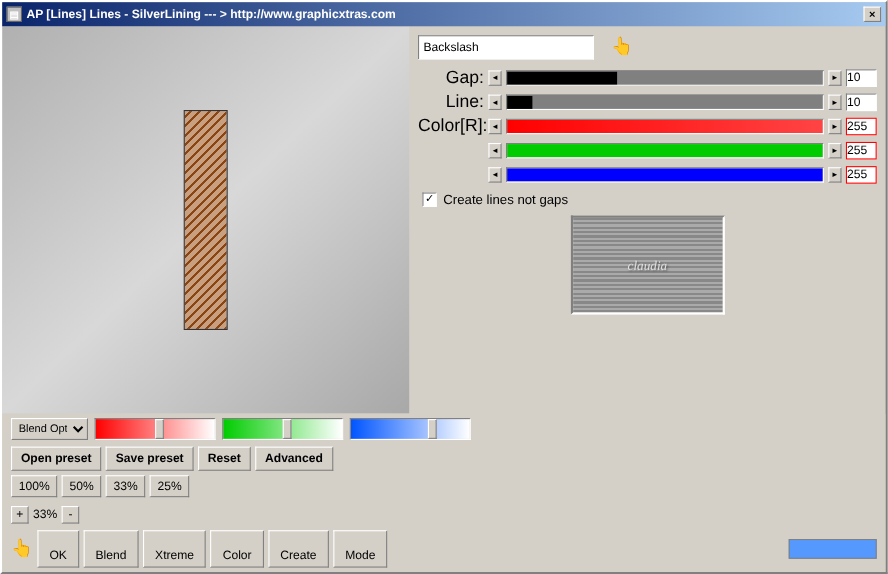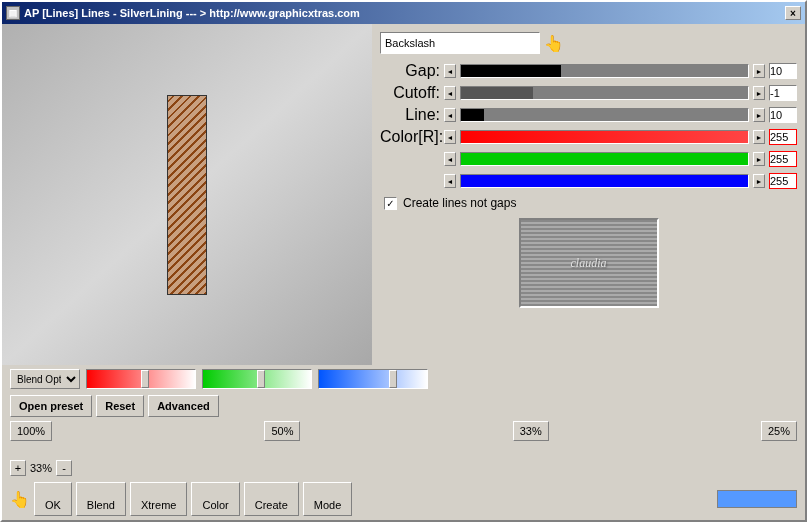--- a/index.html
+++ b/index.html
@@ -104,22 +104,21 @@
       padding: 8px;
       display: flex;
       flex-direction: column;
       gap: 4px;
       background: #d4d0c8;
     }
 
     
     .dropdown-row {
       display: flex;
-      align-items: center;
-      gap: 4px;
+      gap: 16px;
       margin-bottom: 4px;
     }
 
     .dropdown {
       width: 160px;
       height: 22px;
       background: white;
       border: 1px solid;
       border-color: #808080 #ffffff #ffffff #808080;
       padding: 1px 4px;
@@ -344,22 +343,21 @@
       font-size: 11px;
       cursor: pointer;
       padding: 0 8px;
       white-space: nowrap;
       font-weight: bold;
     }
 
     .zoom-row {
       display: flex;
       gap: 4px;
-      margin-bottom: 19px;
-      justify-content: space-between;
+      margin-bottom: 8px;
     }
 
     .zoom-btn {
       height: 20px;
       background: #d4d0c8;
       border: 1px solid;
       border-color: #ffffff #808080 #808080 #ffffff;
       font-size: 11px;
       cursor: pointer;
       padding: 0 6px;
@@ -449,29 +447,20 @@
       <div class="slider-row">
         <span class="slider-label">Gap:</span>
         <div class="slider-arrow-btn">◄</div>
         <div class="slider-track">
           <div class="slider-fill-black" style="width: 35%;"></div>
         </div>
         <div class="slider-arrow-btn">►</div>
         <div class="slider-value">10</div>
       </div>
 
-      <div class="slider-row">
-        <span class="slider-label">Cutoff:</span>
-        <div class="slider-arrow-btn">◄</div>
-        <div class="slider-track">
-          <div class="slider-fill-black" style="width: 25%; background: #555;"></div>
-        </div>
-        <div class="slider-arrow-btn">►</div>
-        <div class="slider-value">-1</div>
-      </div>
 
       <div class="slider-row">
         <span class="slider-label">Line:</span>
         <div class="slider-arrow-btn">◄</div>
         <div class="slider-track">
           <div class="slider-fill-black" style="width: 8%;"></div>
         </div>
         <div class="slider-arrow-btn">►</div>
         <div class="slider-value">10</div>
       </div>
@@ -530,20 +519,21 @@
       <div class="color-slider color-slider-green">
         <div class="slider-handle" style="left: 50%;"></div>
       </div>
       <div class="color-slider color-slider-blue">
         <div class="slider-handle" style="left: 65%;"></div>
       </div>
     </div>
 
     <div class="buttons-row">
       <button class="btn">Open preset</button>
+      <button class="btn">Save preset</button>
       <button class="btn">Reset</button>
       <button class="btn">Advanced</button>
     </div>
 
     <div class="zoom-row">
       <button class="zoom-btn">100%</button>
       <button class="zoom-btn">50%</button>
       <button class="zoom-btn">33%</button>
       <button class="zoom-btn">25%</button>
     </div>

